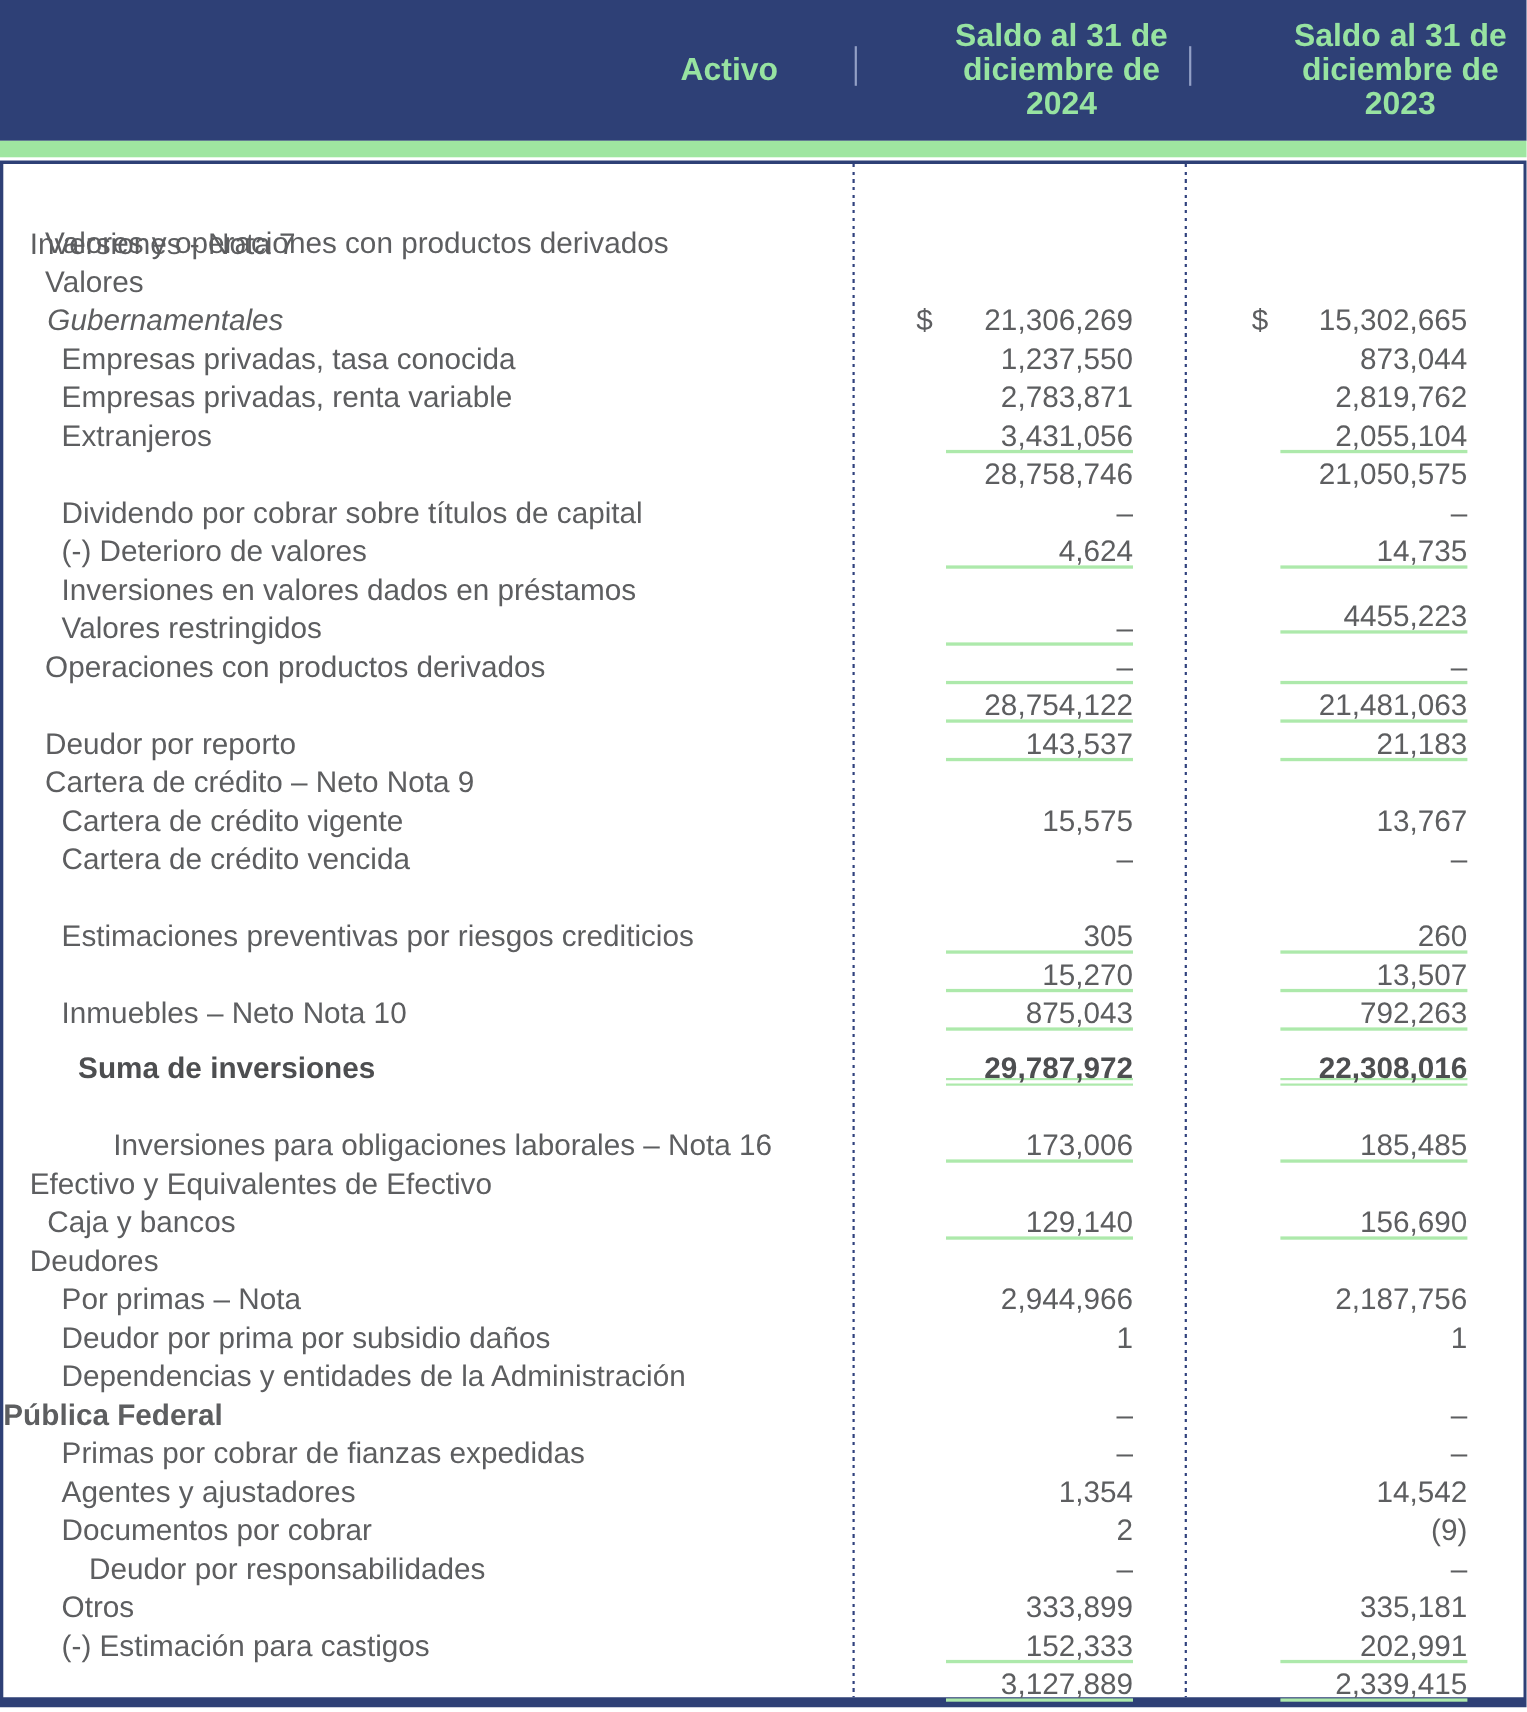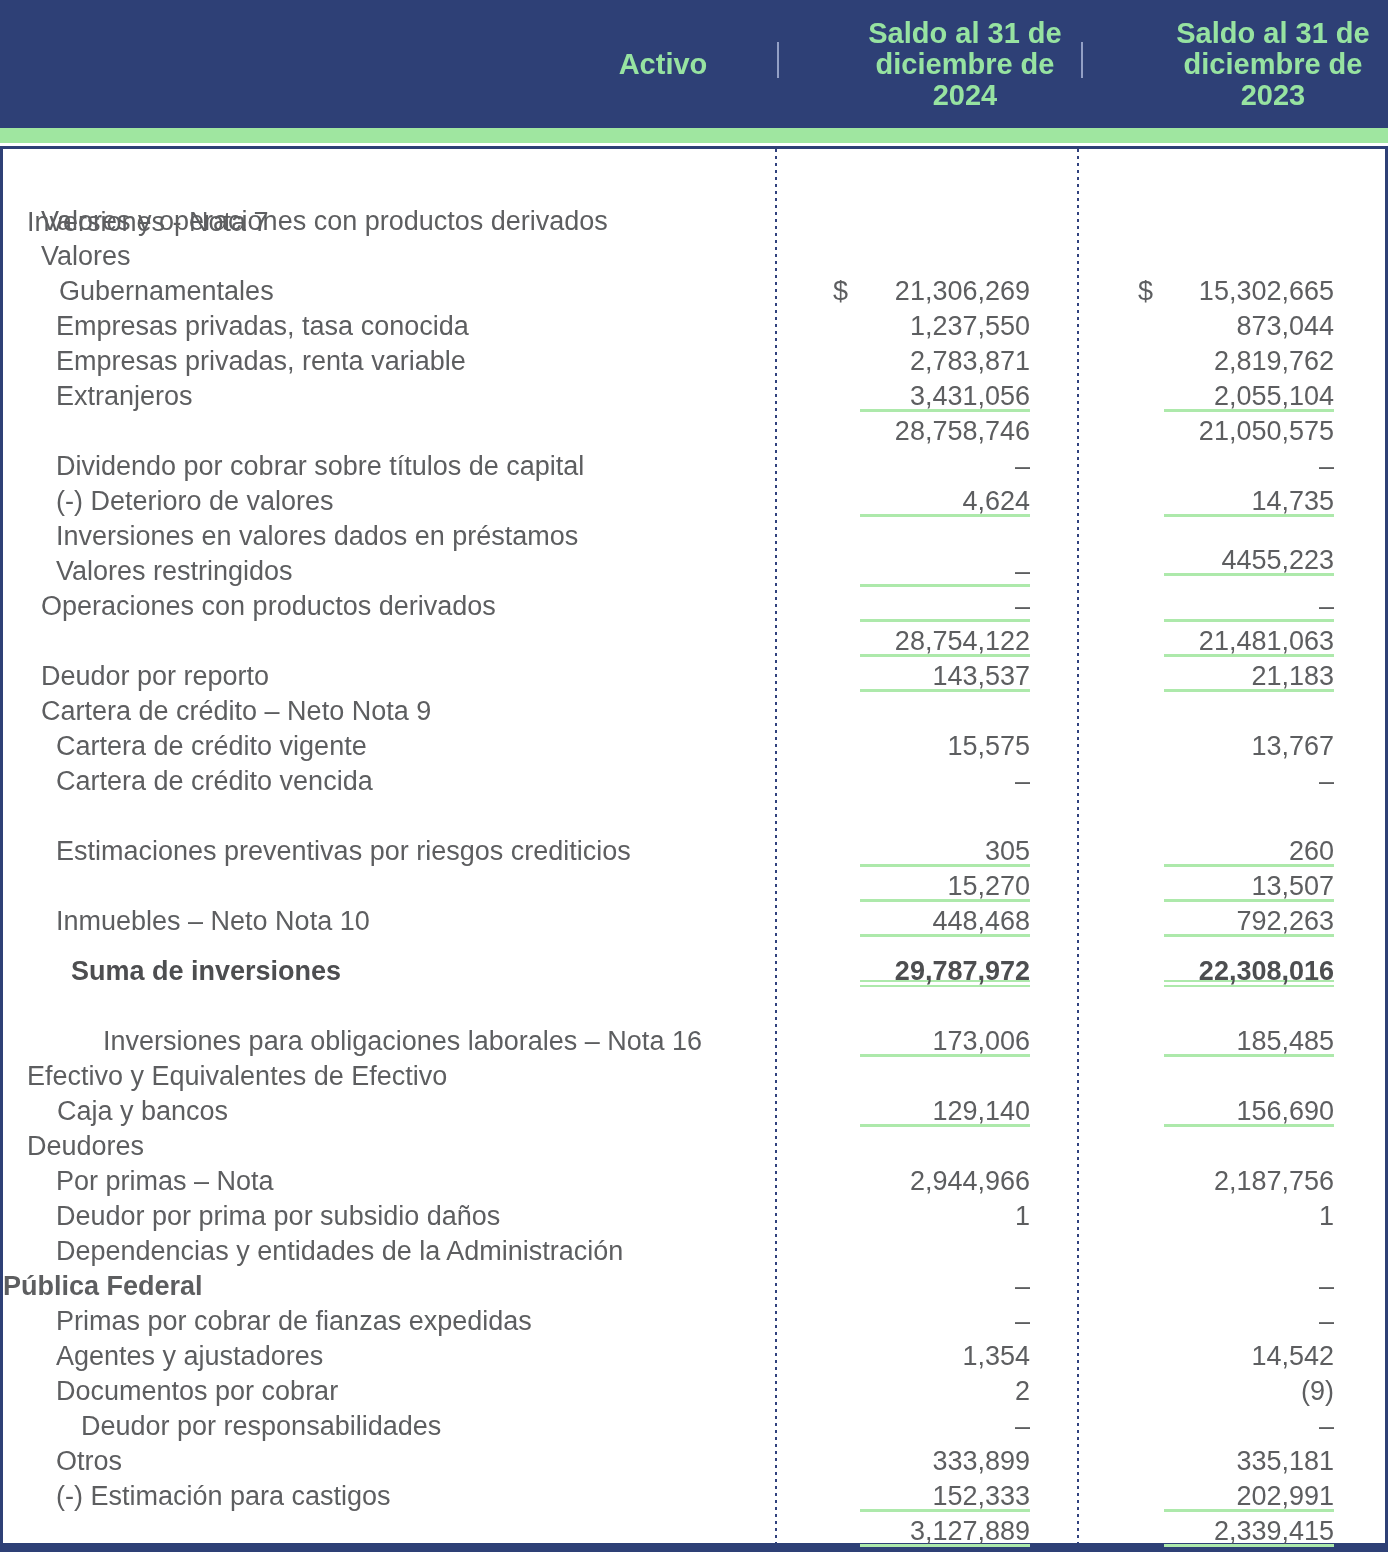--- a/index.html
+++ b/index.html
@@ -120,21 +120,21 @@
           <div class="lbl" style="padding-left: 38px;">Valores y operaciones con productos derivados</div>
           <div class="cell cell-a"></div>
           <div class="cell cell-b"></div>
         </div>
         <div class="row">
           <div class="lbl" style="padding-left: 38px;">Valores</div>
           <div class="cell cell-a"></div>
           <div class="cell cell-b"></div>
         </div>
         <div class="row">
-          <div class="lbl" style="padding-left: 56px;">Gubernamentales</div>
+          <div class="lbl" style="padding-left: 40px; font-style: italic;">Gubernamentales</div>
           <div class="cell cell-a"><span class="cur cur-a">$</span><span class="val">21,306,269</span></div>
           <div class="cell cell-b"><span class="cur cur-b">$</span><span class="val">15,302,665</span></div>
         </div>
         <div class="row">
           <div class="lbl" style="padding-left: 53px;">Empresas privadas, tasa conocida</div>
           <div class="cell cell-a"><span class="val">1,237,550</span></div>
           <div class="cell cell-b"><span class="val">873,044</span></div>
         </div>
         <div class="row">
           <div class="lbl" style="padding-left: 53px;">Empresas privadas, renta variable</div>
@@ -211,21 +211,21 @@
           <div class="cell cell-a u"><span class="val">305</span></div>
           <div class="cell cell-b u"><span class="val">260</span></div>
         </div>
         <div class="row">
           <div class="lbl"></div>
           <div class="cell cell-a u"><span class="val">15,270</span></div>
           <div class="cell cell-b u"><span class="val">13,507</span></div>
         </div>
         <div class="row">
           <div class="lbl" style="padding-left: 53px;">Inmuebles – Neto Nota 10</div>
-          <div class="cell cell-a u"><span class="val">448,468</span></div>
+          <div class="cell cell-a u"><span class="val">875,043</span></div>
           <div class="cell cell-b u"><span class="val">792,263</span></div>
         </div>
         <div class="row bold">
           <div class="lbl" style="padding-left: 68px;">Suma de inversiones</div>
           <div class="cell cell-a dbl"><span class="val">29,787,972</span></div>
           <div class="cell cell-b dbl"><span class="val">22,308,016</span></div>
         </div>
         <div class="row">
           <div class="lbl"></div>
           <div class="cell cell-a"></div>
@@ -235,21 +235,21 @@
           <div class="lbl" style="padding-left: 24px; text-align: center;">Inversiones para obligaciones laborales – Nota 16</div>
           <div class="cell cell-a u"><span class="val">173,006</span></div>
           <div class="cell cell-b u"><span class="val">185,485</span></div>
         </div>
         <div class="row">
           <div class="lbl" style="padding-left: 24px;">Efectivo y Equivalentes de Efectivo</div>
           <div class="cell cell-a"></div>
           <div class="cell cell-b"></div>
         </div>
         <div class="row">
-          <div class="lbl" style="padding-left: 54px;">Caja y bancos</div>
+          <div class="lbl" style="padding-left: 40px;">Caja y bancos</div>
           <div class="cell cell-a u"><span class="val">129,140</span></div>
           <div class="cell cell-b u"><span class="val">156,690</span></div>
         </div>
         <div class="row">
           <div class="lbl" style="padding-left: 24px;">Deudores</div>
           <div class="cell cell-a"></div>
           <div class="cell cell-b"></div>
         </div>
         <div class="row">
           <div class="lbl" style="padding-left: 53px;">Por primas – Nota</div>

